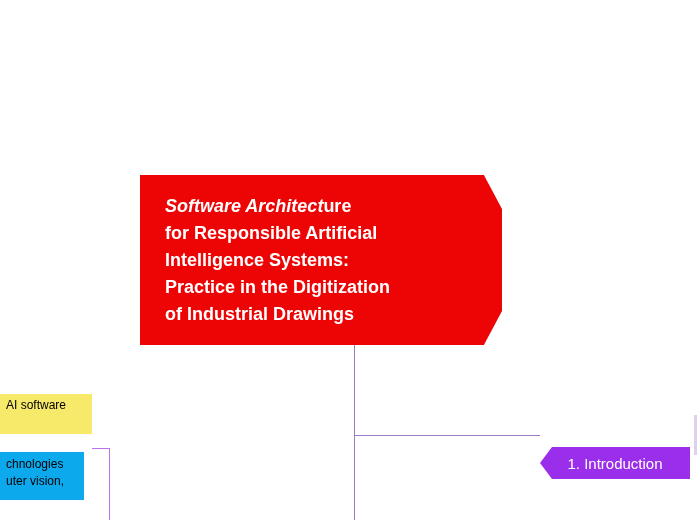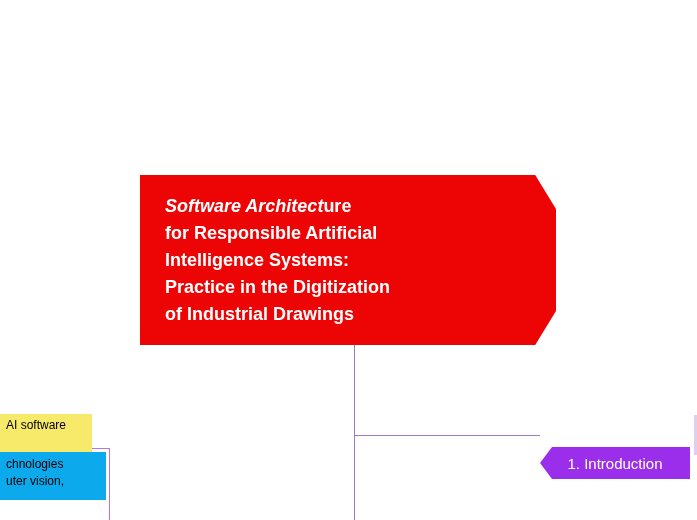--- a/index.html
+++ b/index.html
@@ -8,21 +8,21 @@
       height: 520px;
       background: white;
       position: relative;
       font-family: 'Segoe UI', Arial, sans-serif;
       overflow: hidden;
     }
     .central-node {
       position: absolute;
       left: 140px;
       top: 175px;
-      width: 416px;
+      width: 362px;
       height: 170px;
       background: #ed0404;
       padding: 18px 25px;
       color: white;
       font-size: 18px;
       font-weight: bold;
       line-height: 1.5;
       clip-path: polygon(0 0, 95% 0, 100% 20%, 100% 80%, 95% 100%, 0 100%);
     }
     .central-node .italic-part {
@@ -48,27 +48,26 @@
       left: 0;
       top: 394px;
       width: 92px;
       height: 40px;
       background: #f7e96a;
       color: black;
       font-size: 12px;
       padding: 4px 6px;
       display: flex;
       align-items: flex-start;
-      margin-top: 20px;
     }
     .blue-node {
       position: absolute;
       left: 0;
       top: 452px;
-      width: 106px;
+      width: 84px;
       height: 48px;
       background: #0da9ed;
       color: black;
       font-size: 12px;
       padding: 4px 6px;
       line-height: 1.4;
     }
     .purple-outline {
       position: absolute;
       left: 92px;

